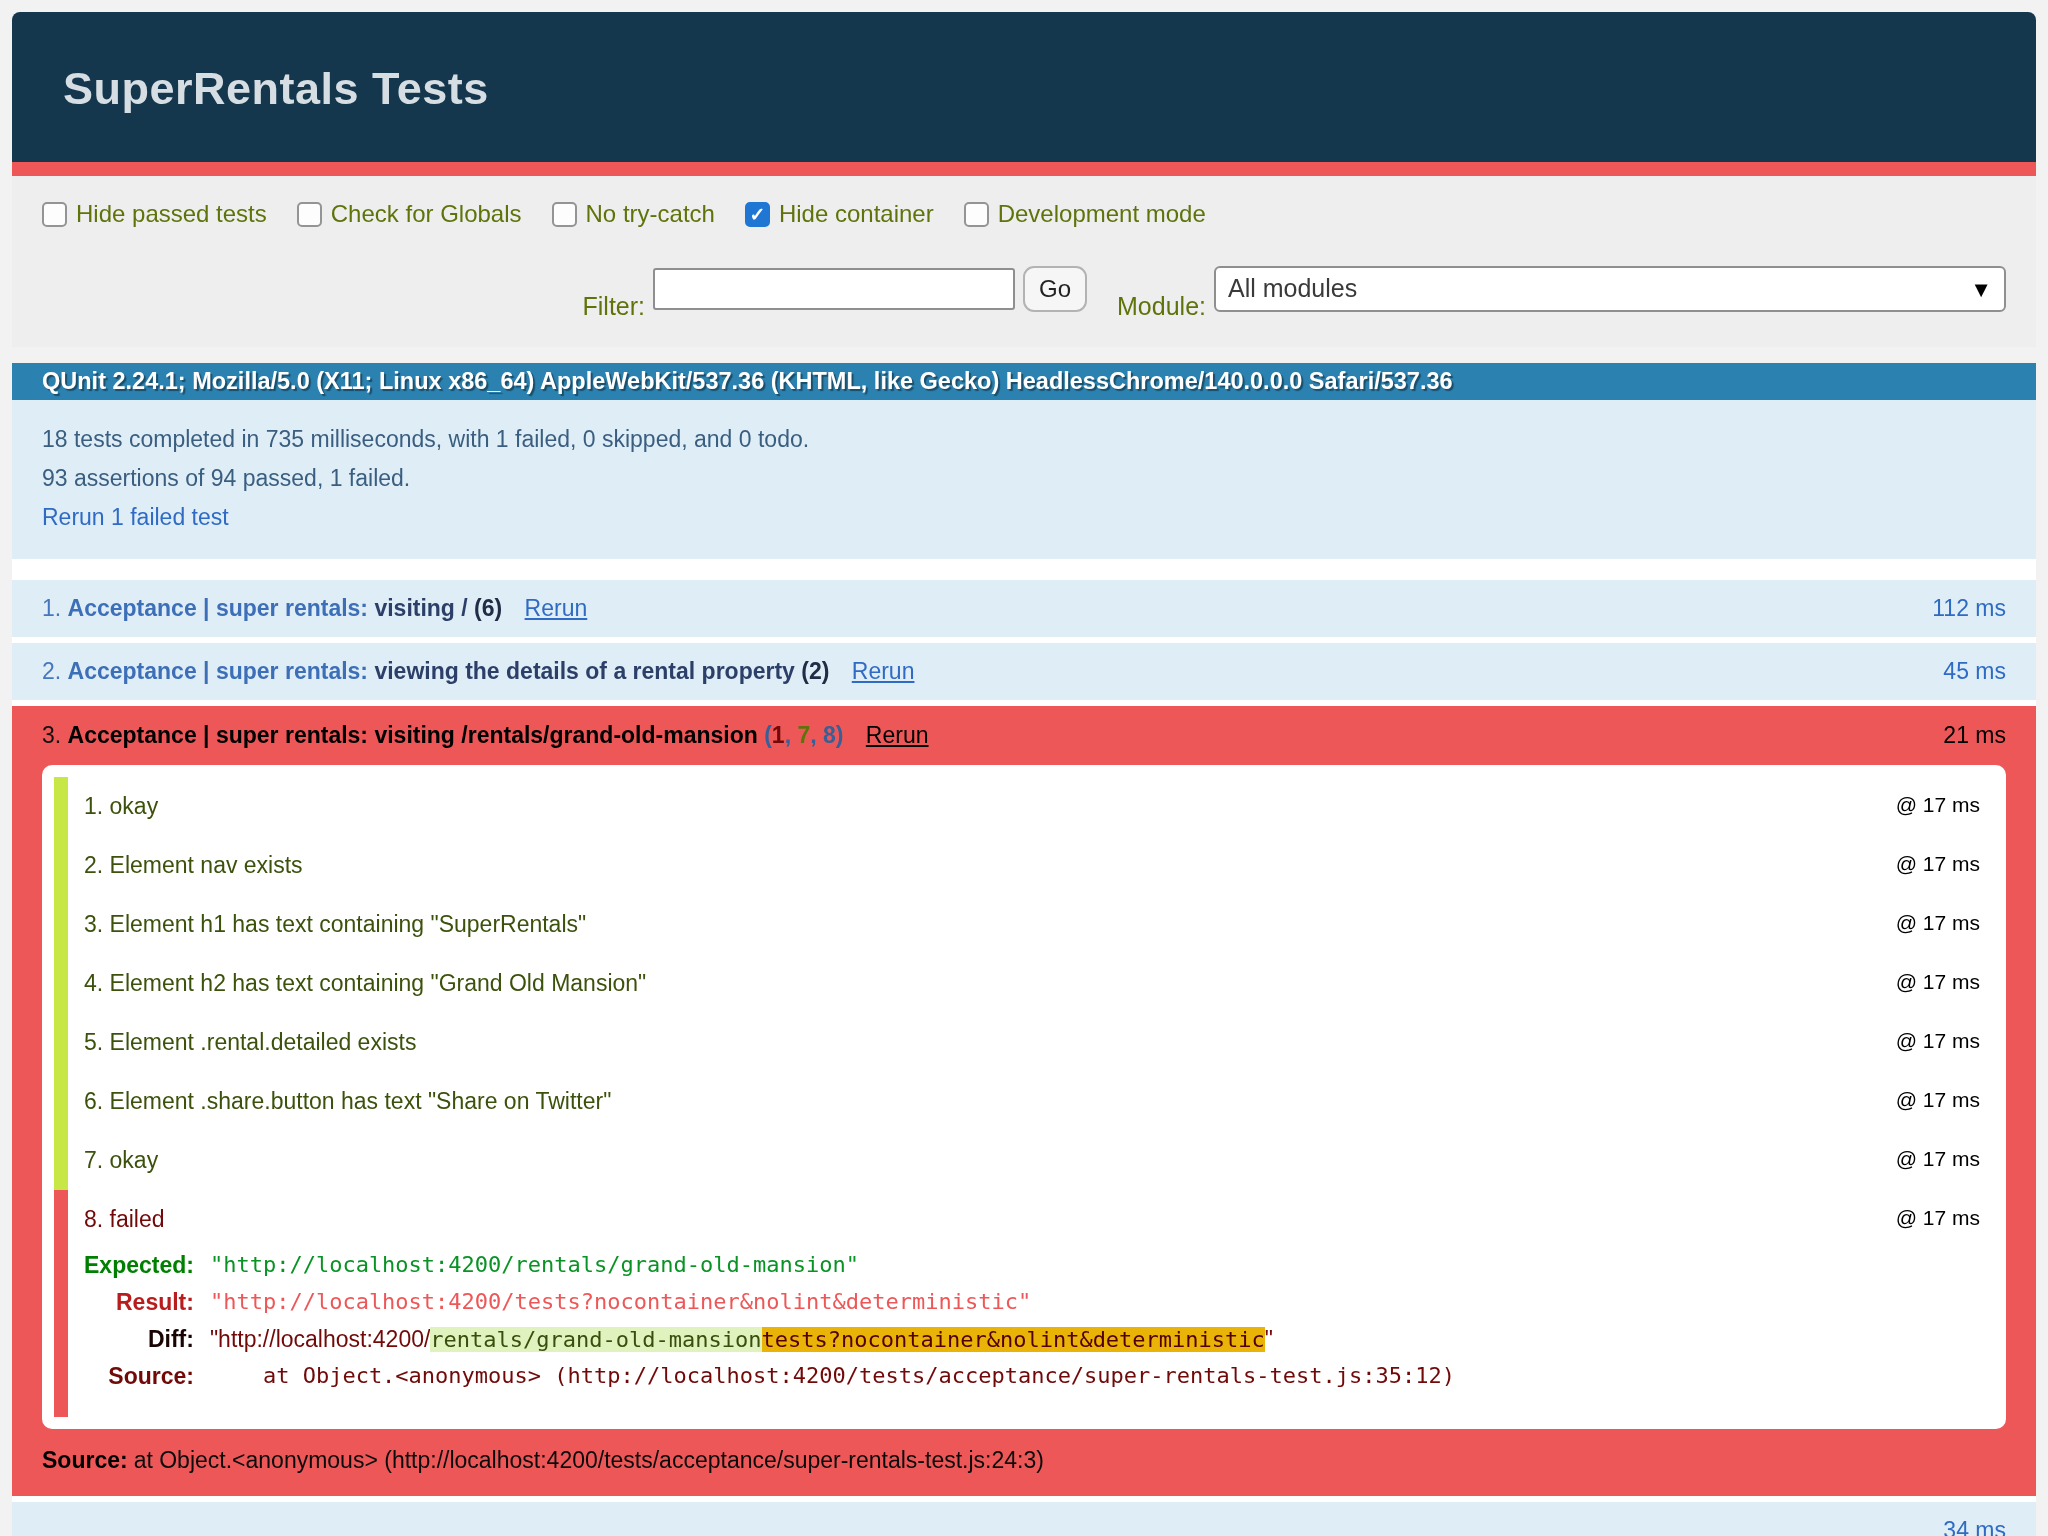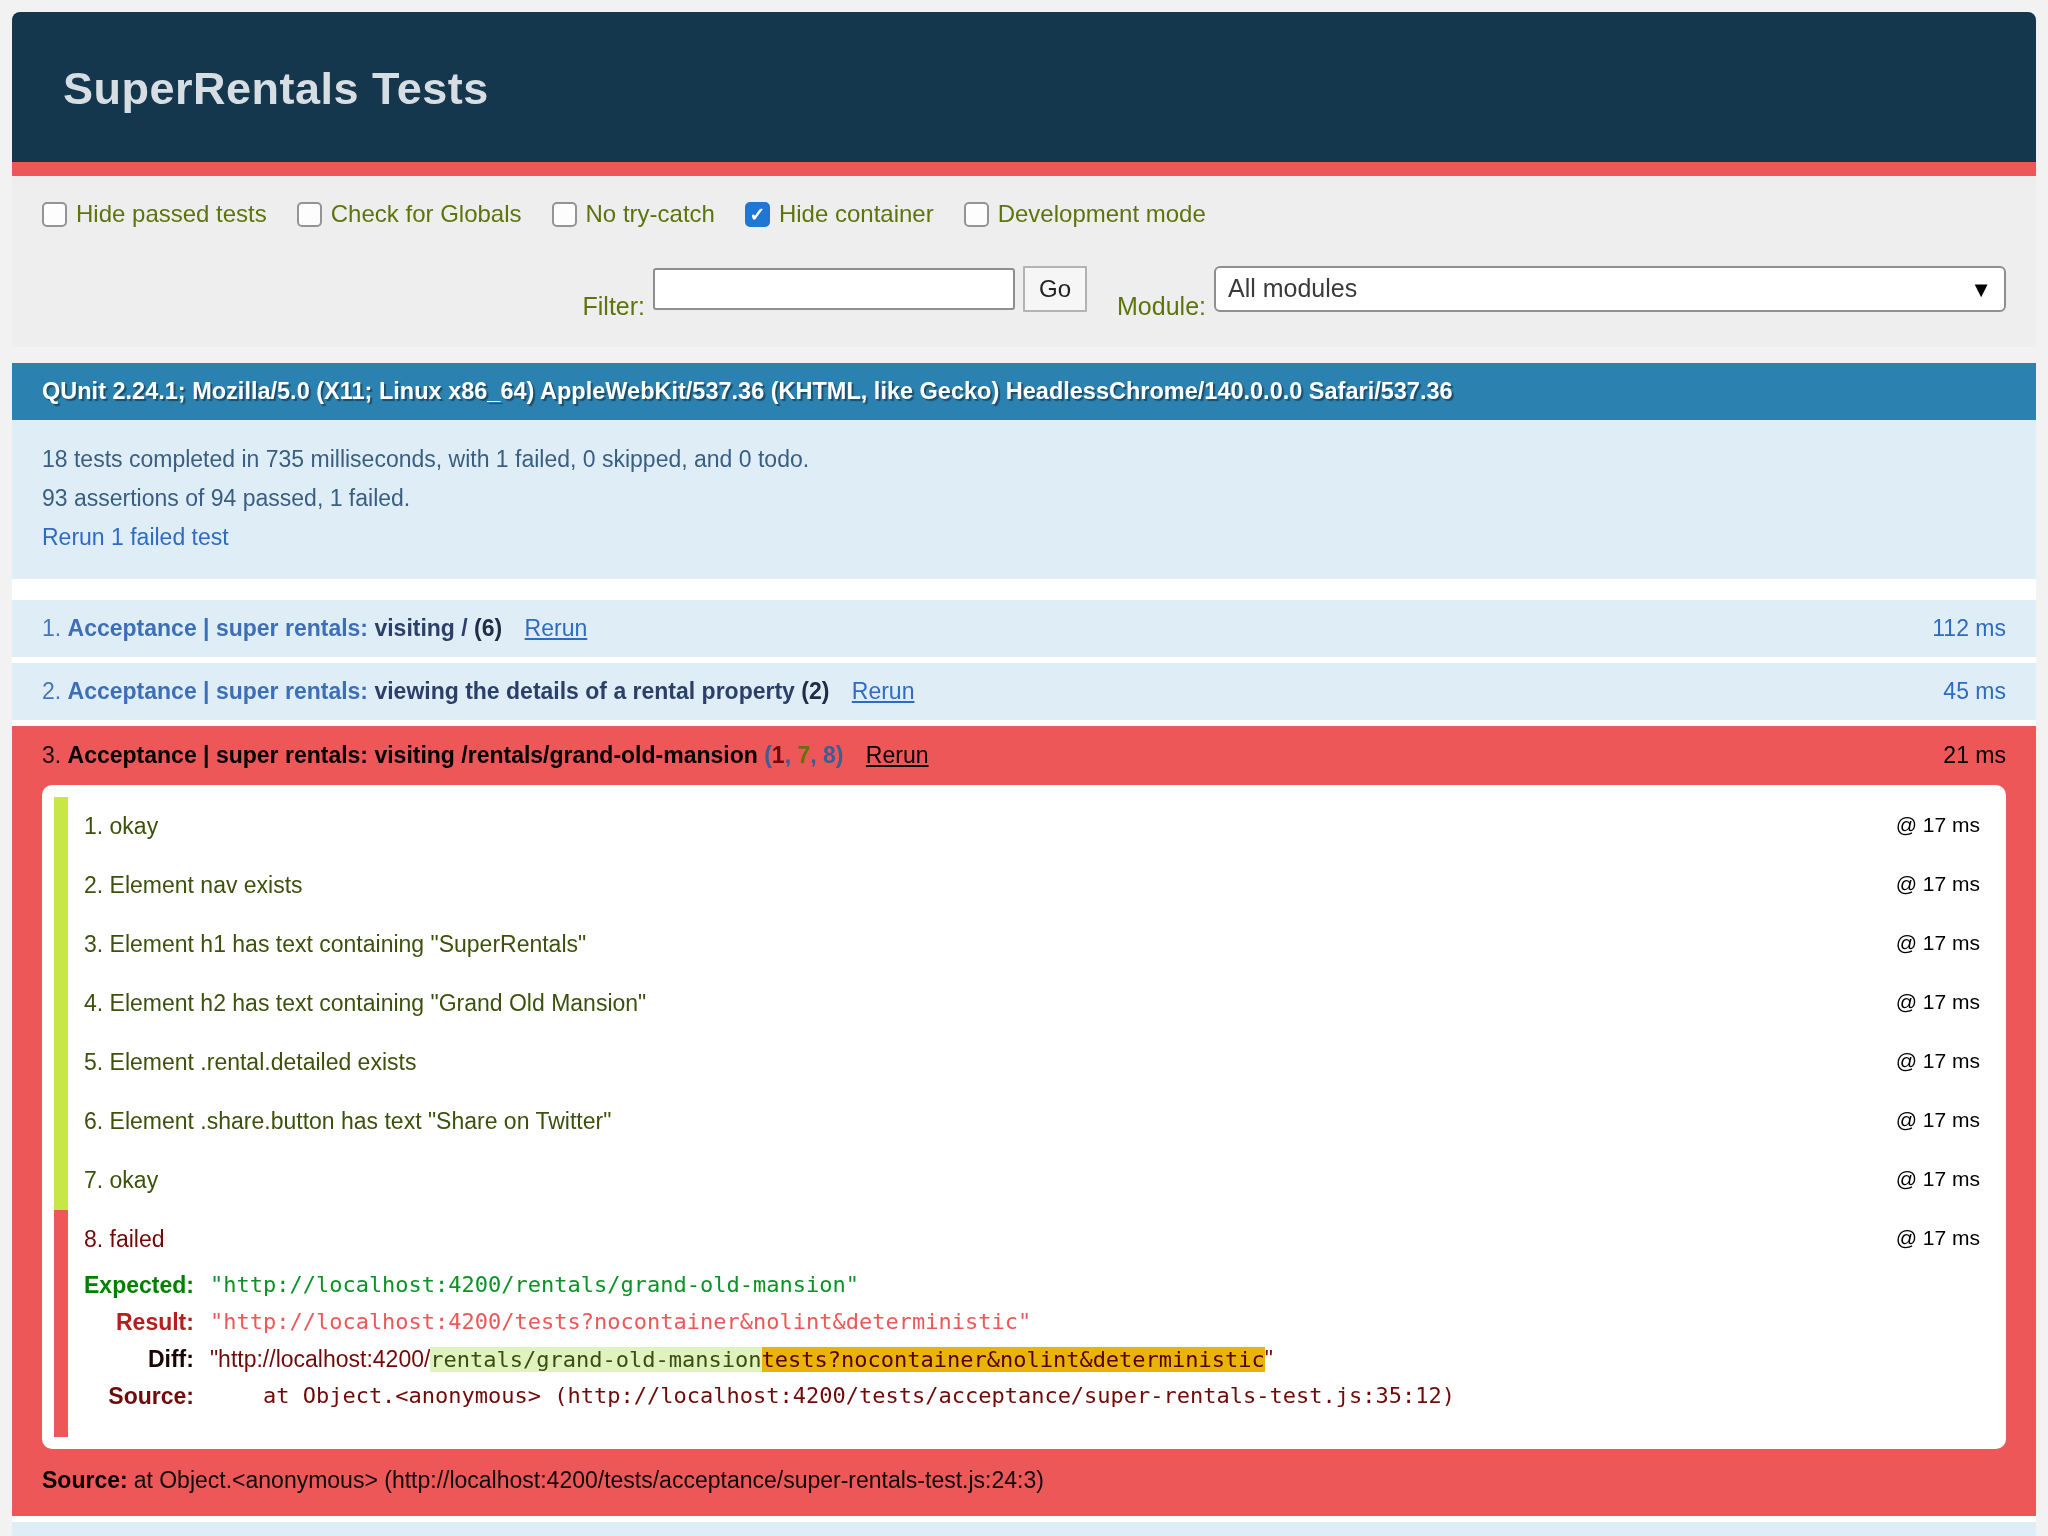--- a/index.html
+++ b/index.html
@@ -38,34 +38,34 @@
   .cb .box .tick { color: #fff; font-size: 19px; font-weight: bold; line-height: 1; }
   .filter-row { display: flex; align-items: center; justify-content: flex-end; margin-top: 28px; }
   .filter-label, .module-label { color: #5e740b; font-size: 25px; margin-right: 8px; margin-top: 36px; }
   .filter-input {
     width: 362px; height: 42px; border: 2px solid #8f8f8f; border-radius: 3px;
     background: #fff; font-size: 23px; padding: 0 10px; margin-right: 8px;
     font-family: "Liberation Sans", sans-serif;
   }
   .go-btn {
     height: 46px; padding: 0 14px; font-size: 24px; color: #222;
-    background: #f6f6f6; border: 2px solid #b3b3b3; border-radius: 1px;
+    background: #f6f6f6; border: 2px solid #b3b3b3; border-radius: 11px;
     margin-right: 30px; font-family: "Liberation Sans", sans-serif; cursor: pointer;
   }
   .module-select {
     position: relative; width: 792px; height: 46px; background: #fff;
     border: 2px solid #8f8f8f; border-radius: 6px; font-size: 25px; color: #3a3a3a;
     display: flex; align-items: center; padding: 0 46px 0 12px; cursor: pointer;
   }
   .module-select .arrow { position: absolute; right: 12px; top: 9px; font-size: 22px; color: #000; }
 
   
   .ua-bar {
     background: #2b81af; color: #fff; font-weight: bold; font-size: 23.5px;
-    padding: 15px 30px; text-shadow: 2px 2px 1px rgba(0,0,0,0.4);
+    padding: 5px 30px; text-shadow: 2px 2px 1px rgba(0,0,0,0.4);
   }
 
   
   .summary { background: #dfeef6; color: #3a5e80; padding: 20px 30px 22px 30px; line-height: 39px; }
   .summary a { color: #2f6bc4; text-decoration: none; cursor: pointer; }
 
   .tests-wrap { background: #ffffff; padding-top: 21px; }
 
   
   .t-row { padding: 15px 30px; margin-bottom: 6px; overflow: hidden; }

